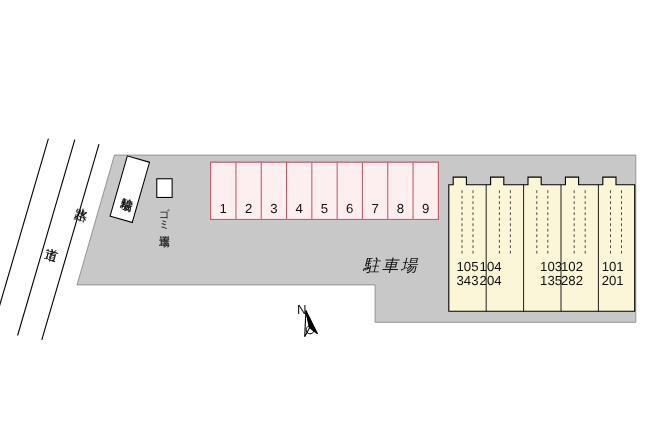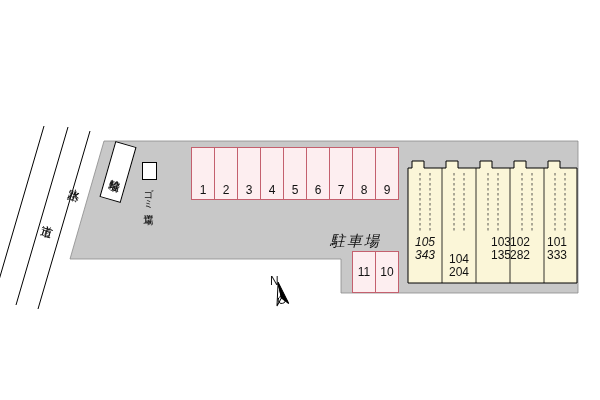--- a/index.html
+++ b/index.html
@@ -117,45 +117,37 @@
     <div class="pcell">
         <span>8</span>
       </div>
     <div class="pcell">
         <span>9</span>
       </div>
   </div>
 
   <div class="abs parking-lot-label">駐車場</div>
 
-  <div class="abs prow prow-bottom">
-    <div class="pcell">
-        <span>11</span>
-      </div>
-    <div class="pcell">
-        <span>10</span>
-      </div>
-  </div>
 
   <div class="abs north-label">N</div>
 
-  <div class="abs unit-label" style="left:408px;width:34px;font-style:italic;">
+  <div class="abs unit-label" style="left:408px;width:34px;">
     <span>105</span>
     <span>343</span>
   </div>
-  <div class="abs unit-label" style="left:442px;width:34px;margin-top:17px;">
+  <div class="abs unit-label" style="left:429px;width:34px;">
     <span>104</span>
     <span>204</span>
   </div>
   <div class="abs unit-label" style="left:476px;width:50px;">
     <span>103</span>
     <span>135</span>
   </div>
   <div class="abs unit-label" style="left:510px;width:16px;">
     <span>102</span>
     <span>282</span>
   </div>
   <div class="abs unit-label" style="left:544px;width:26px;">
     <span>101</span>
-    <span>333</span>
+    <span>201</span>
   </div>
 
 </div>
 
 </body></html>

